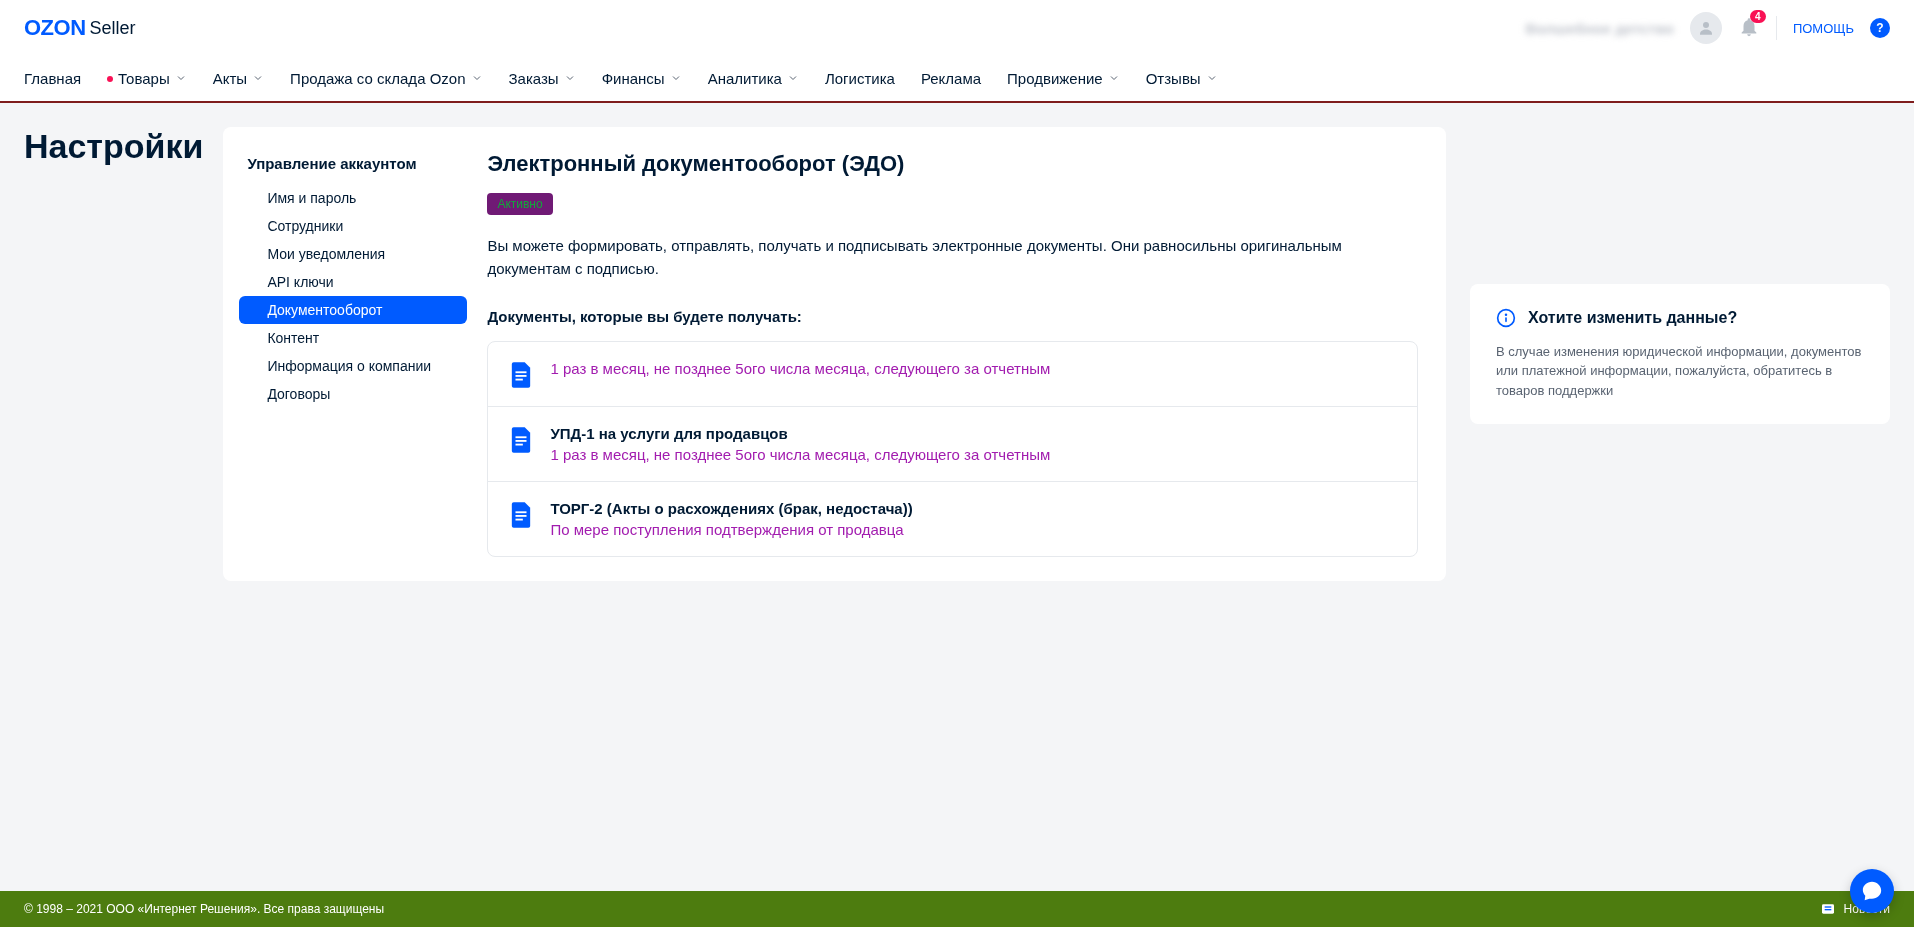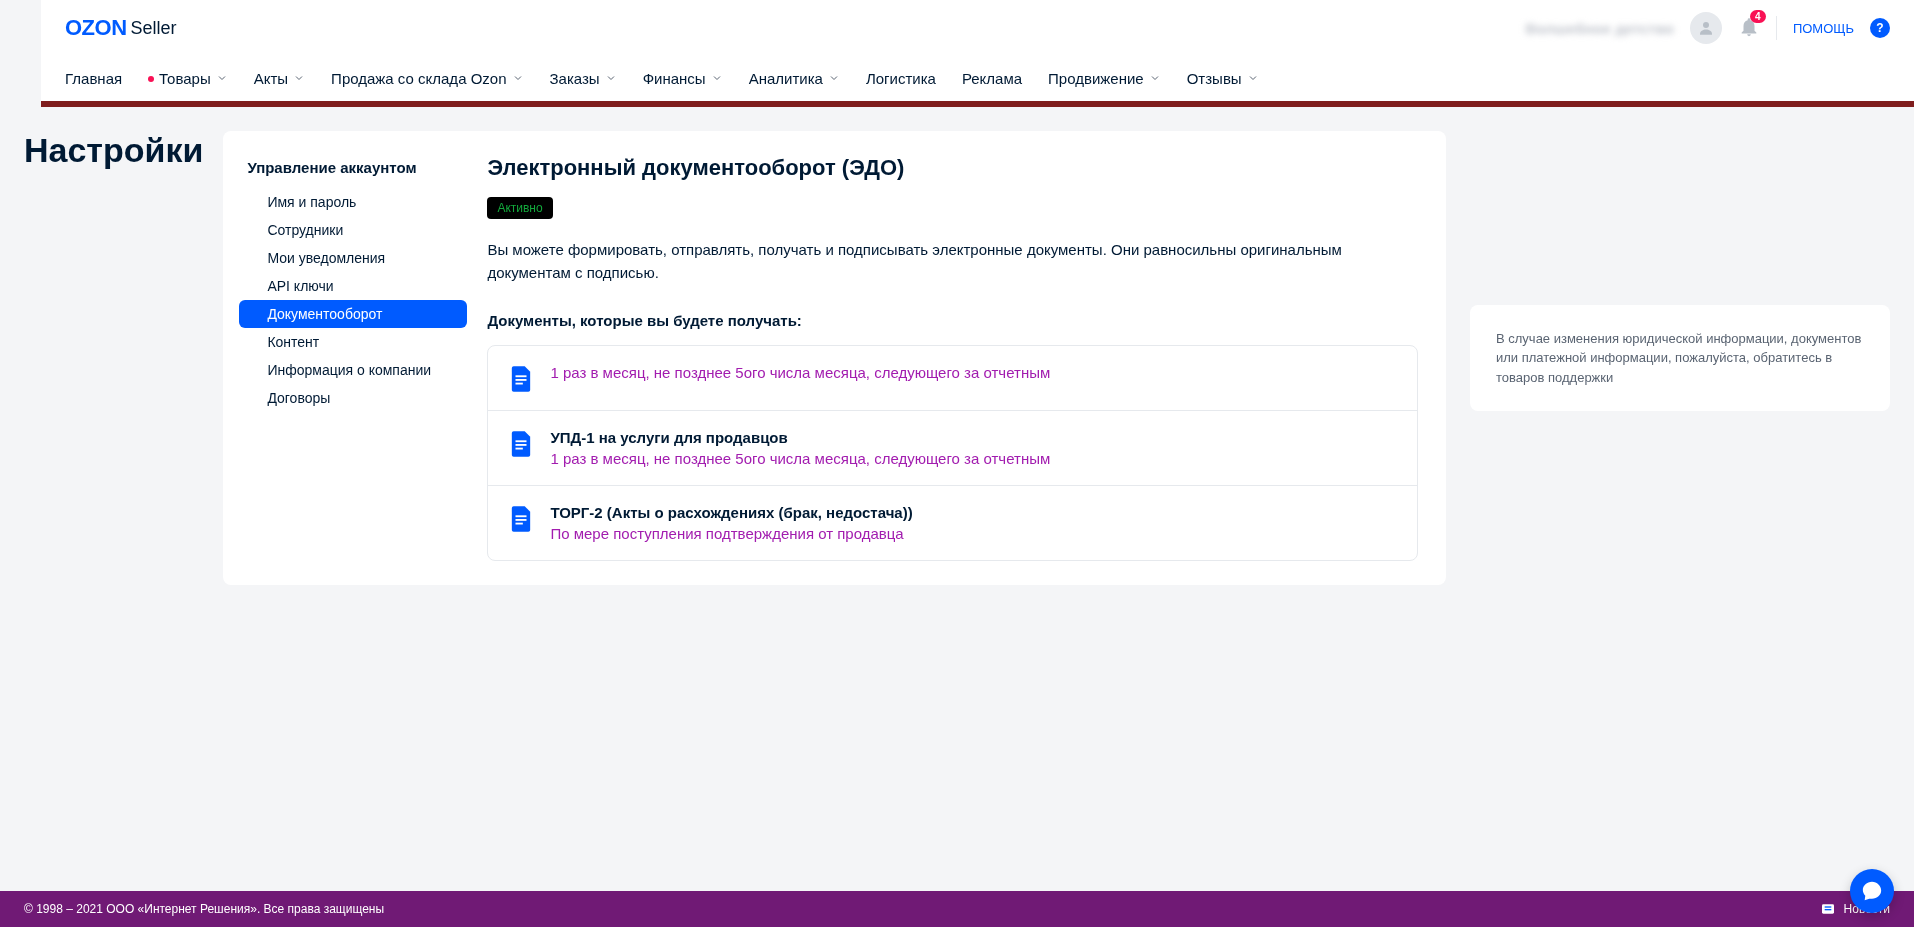--- a/index.html
+++ b/index.html
@@ -1,18 +1,18 @@
 <!DOCTYPE html>
 <html><head>
   <meta charset="utf-8">
   <style>
     * { margin: 0; padding: 0; box-sizing: border-box; }
     body { font-family: -apple-system, BlinkMacSystemFont, 'Segoe UI', Arial, sans-serif; background: #f4f5f7; color: #001a34; font-size: 14px; }
     
-    .header { background: #fff; border-bottom: 6px solid #7f1d1d; margin-left: 41px; }
+    .header { background: #fff; border-bottom: 2px solid #7f1d1d; }
     .header-top { display: flex; align-items: center; justify-content: space-between; padding: 12px 24px; }
     .logo { display: flex; align-items: center; gap: 4px; }
     .logo-ozon { color: #005bff; font-weight: 800; font-size: 22px; letter-spacing: -0.5px; }
     .logo-seller { color: #001a34; font-size: 18px; font-weight: 400; }
     .header-right { display: flex; align-items: center; gap: 16px; }
     .user-blur { color: #c0c4cc; filter: blur(3px); font-weight: 600; font-size: 15px; }
     .avatar { width: 32px; height: 32px; border-radius: 50%; background: #e6e9ed; display: flex; align-items: center; justify-content: center; }
     .bell-wrap { position: relative; }
     .badge { position: absolute; top: -6px; right: -6px; background: #f91155; color: #fff; border-radius: 10px; font-size: 10px; font-weight: 700; padding: 1px 5px; min-width: 16px; text-align: center; }
     .divider-v { width: 1px; height: 24px; background: #e6e9ed; }
@@ -31,38 +31,38 @@
     .card { background: #fff; border-radius: 8px; }
     
     .main-card { flex: 1; display: flex; padding: 24px 0; min-width: 0; }
     .sidebar { width: 252px; flex-shrink: 0; padding: 0 0 0 0; }
     .sidebar-title { font-size: 15px; font-weight: 700; color: #001a34; padding: 4px 20px 12px 24px; }
     .sidebar-item { padding: 6px 20px 6px 28px; font-size: 14px; color: #001a34; cursor: pointer; border-radius: 6px; margin: 0 8px 0 16px; }
     .sidebar-item.active { background: #005bff; color: #fff; }
     
     .content { flex: 1; padding: 0 28px 0 12px; min-width: 0; }
     .content-title { font-size: 22px; font-weight: 700; margin-bottom: 16px; }
-    .status-badge { display: inline-block; background: #000000; color: #12a83b; font-size: 12px; font-weight: 500; padding: 4px 10px; border-radius: 4px; margin-bottom: 20px; }
+    .status-badge { display: inline-block; background: #701a75; color: #12a83b; font-size: 12px; font-weight: 500; padding: 4px 10px; border-radius: 4px; margin-bottom: 20px; }
     .desc { font-size: 15px; color: #001a34; line-height: 1.5; margin-bottom: 28px; }
     .section-title { font-size: 15px; font-weight: 700; margin-bottom: 16px; }
     
     .doc-list { border: 1px solid #e6e9ed; border-radius: 8px; overflow: hidden; }
     .doc-item { display: flex; align-items: flex-start; gap: 18px; padding: 18px 22px; border-bottom: 1px solid #e6e9ed; }
     .doc-item:last-child { border-bottom: none; }
     .doc-icon { width: 22px; height: 26px; flex-shrink: 0; margin-top: 2px; }
     .doc-text { flex: 1; }
     .doc-title { font-size: 15px; font-weight: 600; color: #001a34; margin-bottom: 4px; }
     .doc-sub { font-size: 15px; color: #a21caf; }
     
     .side-card { width: 420px; padding: 24px 26px; flex-shrink: 0; }
     .side-header { display: flex; align-items: center; gap: 12px; margin-bottom: 14px; }
     .side-title { font-size: 16px; font-weight: 700; color: #001a34; }
     .side-desc { font-size: 13px; color: #5a6472; line-height: 1.5; }
     
-    .footer { background: #701a75; color: #fff; padding: 10px 24px; display: flex; justify-content: space-between; align-items: center; font-size: 12px; position: fixed; bottom: 0; left: 0; right: 0; }
+    .footer { background: #4d7c0f; color: #fff; padding: 10px 24px; display: flex; justify-content: space-between; align-items: center; font-size: 12px; position: fixed; bottom: 0; left: 0; right: 0; }
     .footer-right { display: flex; align-items: center; gap: 8px; }
     
     .fab { position: fixed; right: 20px; bottom: 14px; width: 44px; height: 44px; border-radius: 50%; background: #005bff; display: flex; align-items: center; justify-content: center; box-shadow: 0 4px 12px rgba(0,0,0,0.2); cursor: pointer; }
   </style>
 </head>
 <body>
 
 <div class="header">
   <div class="header-top">
     <div class="logo">
@@ -207,20 +207,28 @@
     <div class="doc-text">
       <div class="doc-title">ТОРГ-2 (Акты о расхождениях (брак, недостача))</div>
       <div class="doc-sub">По мере поступления подтверждения от продавца</div>
     </div>
             </div>
           </div>
       </div>
     </div>
 
     <div class="card side-card">
+      <div class="side-header">
+        <svg width="20" height="20" viewBox="0 0 24 24" fill="none" stroke="#005bff" stroke-width="2">
+            <circle cx="12" cy="12" r="10"></circle>
+            <line x1="12" y1="8" x2="12" y2="8" stroke-width="3" stroke-linecap="round"></line>
+            <line x1="12" y1="12" x2="12" y2="16" stroke-linecap="round"></line>
+          </svg>
+        <div class="side-title">Хотите изменить данные?</div>
+      </div>
       <p class="side-desc">В случае изменения юридической информации, документов или платежной информации, пожалуйста, обратитесь в товаров поддержки</p>
     </div>
   </div>
 </div>
 
 <div class="footer">
   <span>© 1998 – 2021 ООО «Интернет Решения». Все права защищены</span>
   <div class="footer-right">
     <svg width="16" height="16" viewBox="0 0 24 24" fill="#fff">
         <rect x="3" y="5" width="18" height="14" rx="2"></rect>

